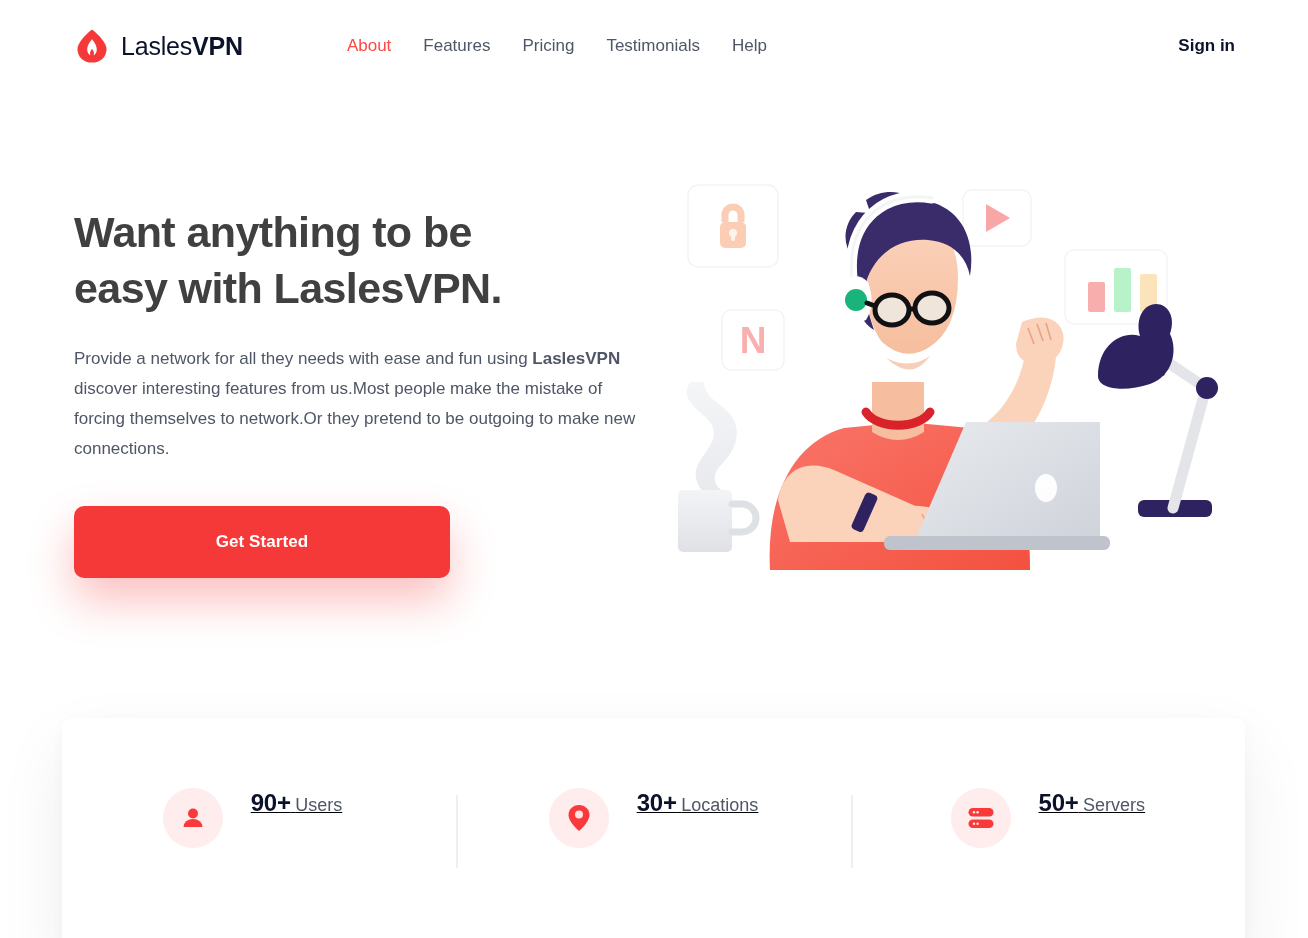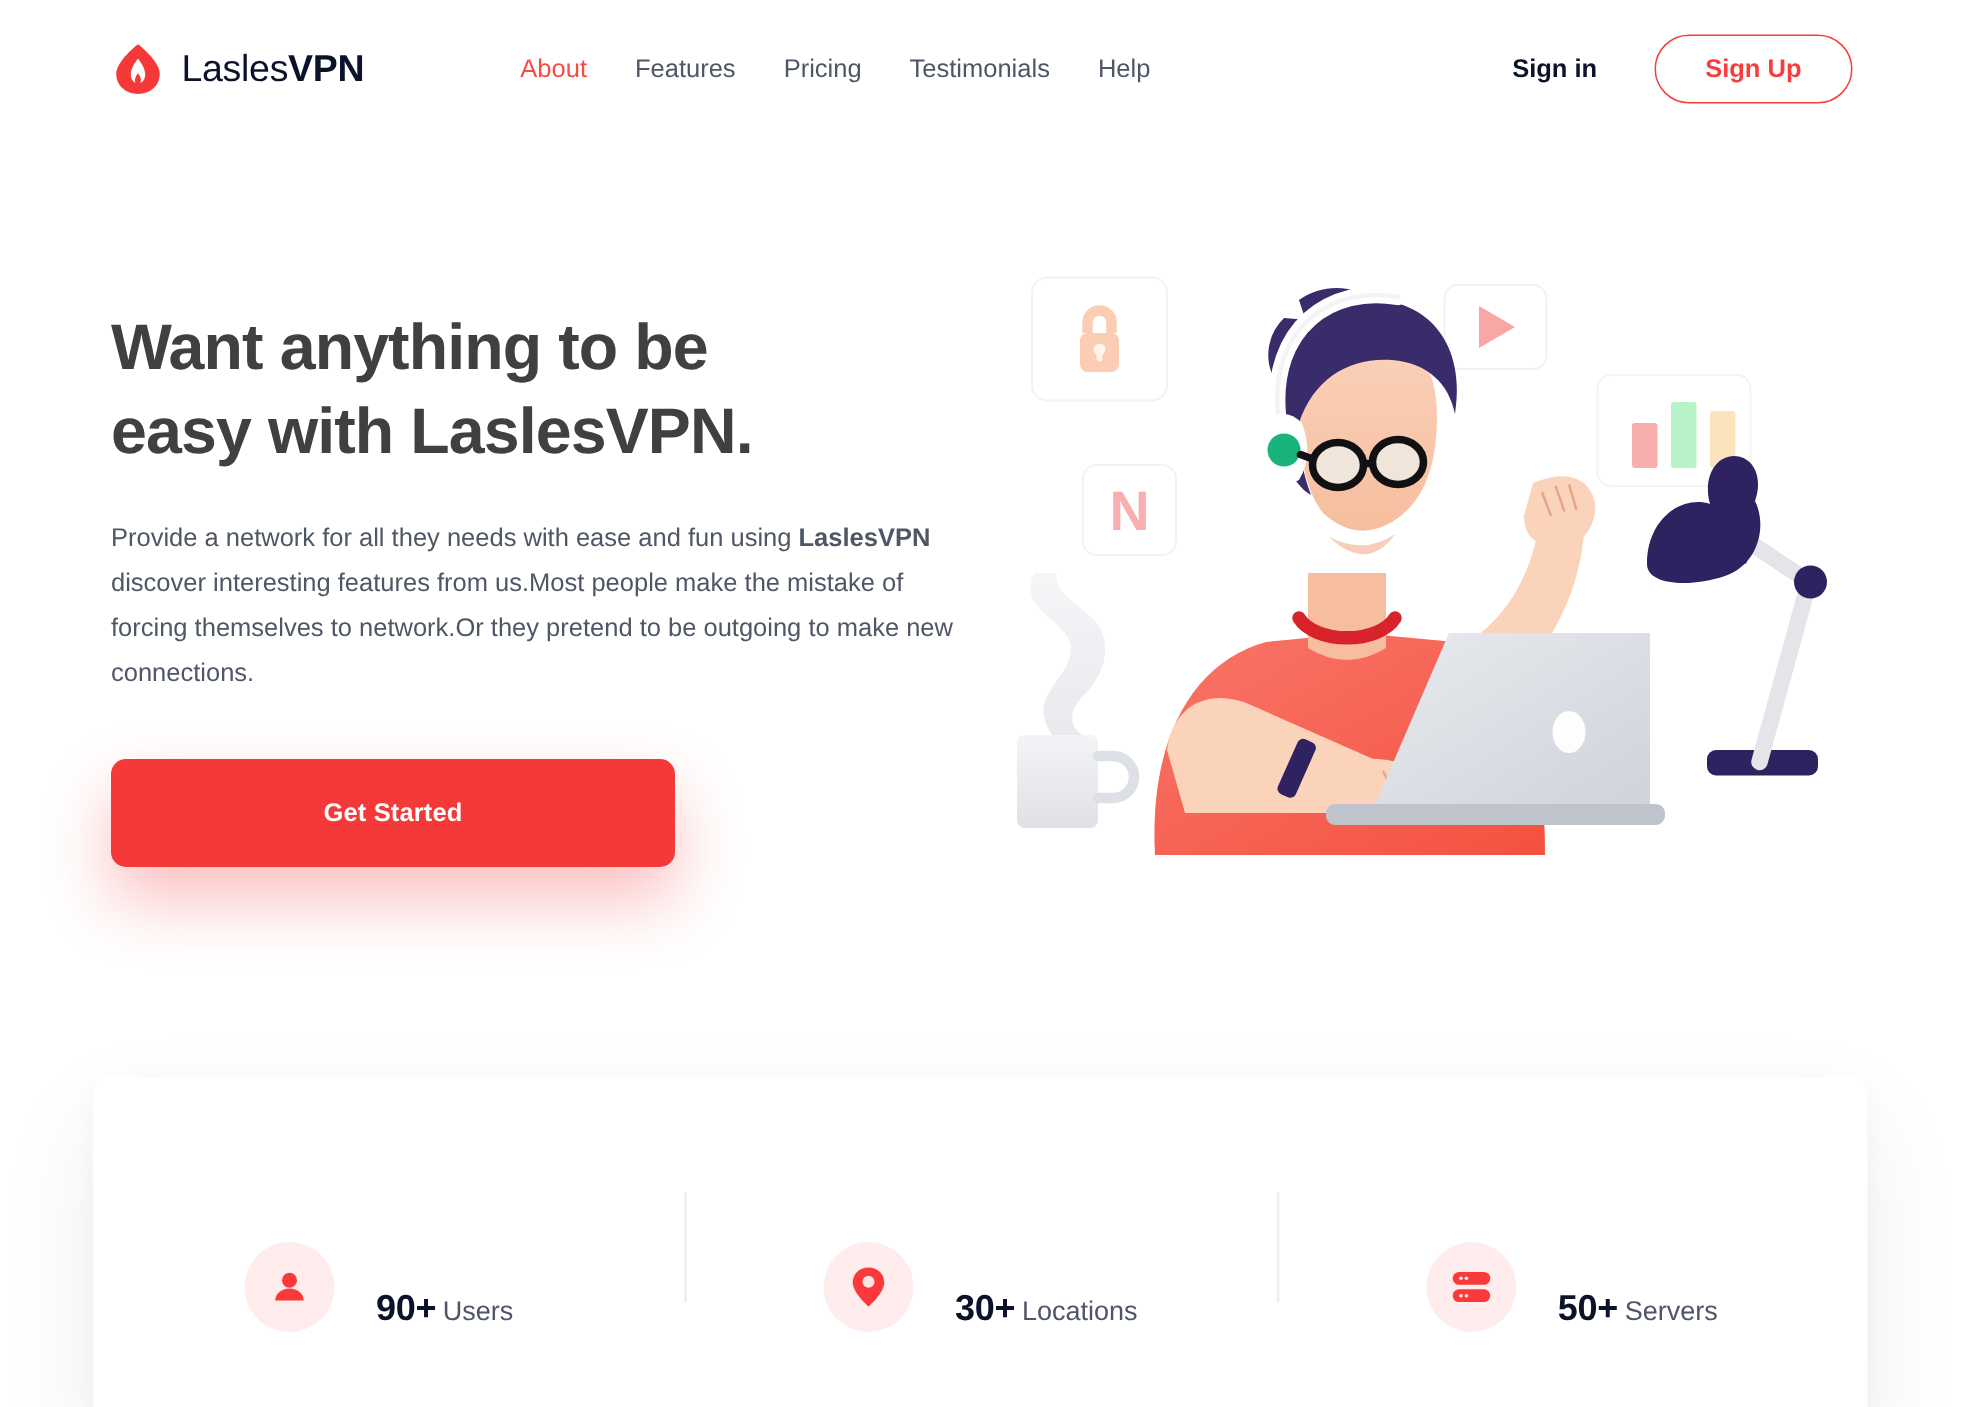--- a/index.html
+++ b/index.html
@@ -160,25 +160,26 @@
     height: 240px;
     background: #ffffff;
     border-radius: 10px;
     box-shadow: 0 28px 70px rgba(13,16,37,0.07), 0 4px 14px rgba(13,16,37,0.03);
     display: flex;
     align-items: center;
   }
   .stat {
     flex: 1;
     display: flex;
-    align-items: flex-end;
+    align-items: flex-start;
     justify-content: center;
     gap: 28px;
     position: relative;
     height: 100px;
+    text-decoration: underline;
   }
   .stat + .stat::before {
     content: "";
     position: absolute;
     left: 0;
     top: 7px;
     width: 2px;
     height: 73px;
     background: #EEEFF2;
   }
@@ -226,21 +227,20 @@
     <nav class="nav">
       <a class="nav-link active" href="#">About</a>
       <a class="nav-link" href="#">Features</a>
       <a class="nav-link" href="#">Pricing</a>
       <a class="nav-link" href="#">Testimonials</a>
       <a class="nav-link" href="#">Help</a>
     </nav>
 
     <div class="auth">
       <a class="signin" href="#">Sign in</a>
-      <button class="signup">Sign Up</button>
     </div>
 
   </div>
 
   <div class="hero">
 
     <div class="hero-left">
       <h1 class="hero-title">
         <span>Want anything to be</span><br>
         <span>easy with </span><span class="strong">LaslesVPN.</span>

